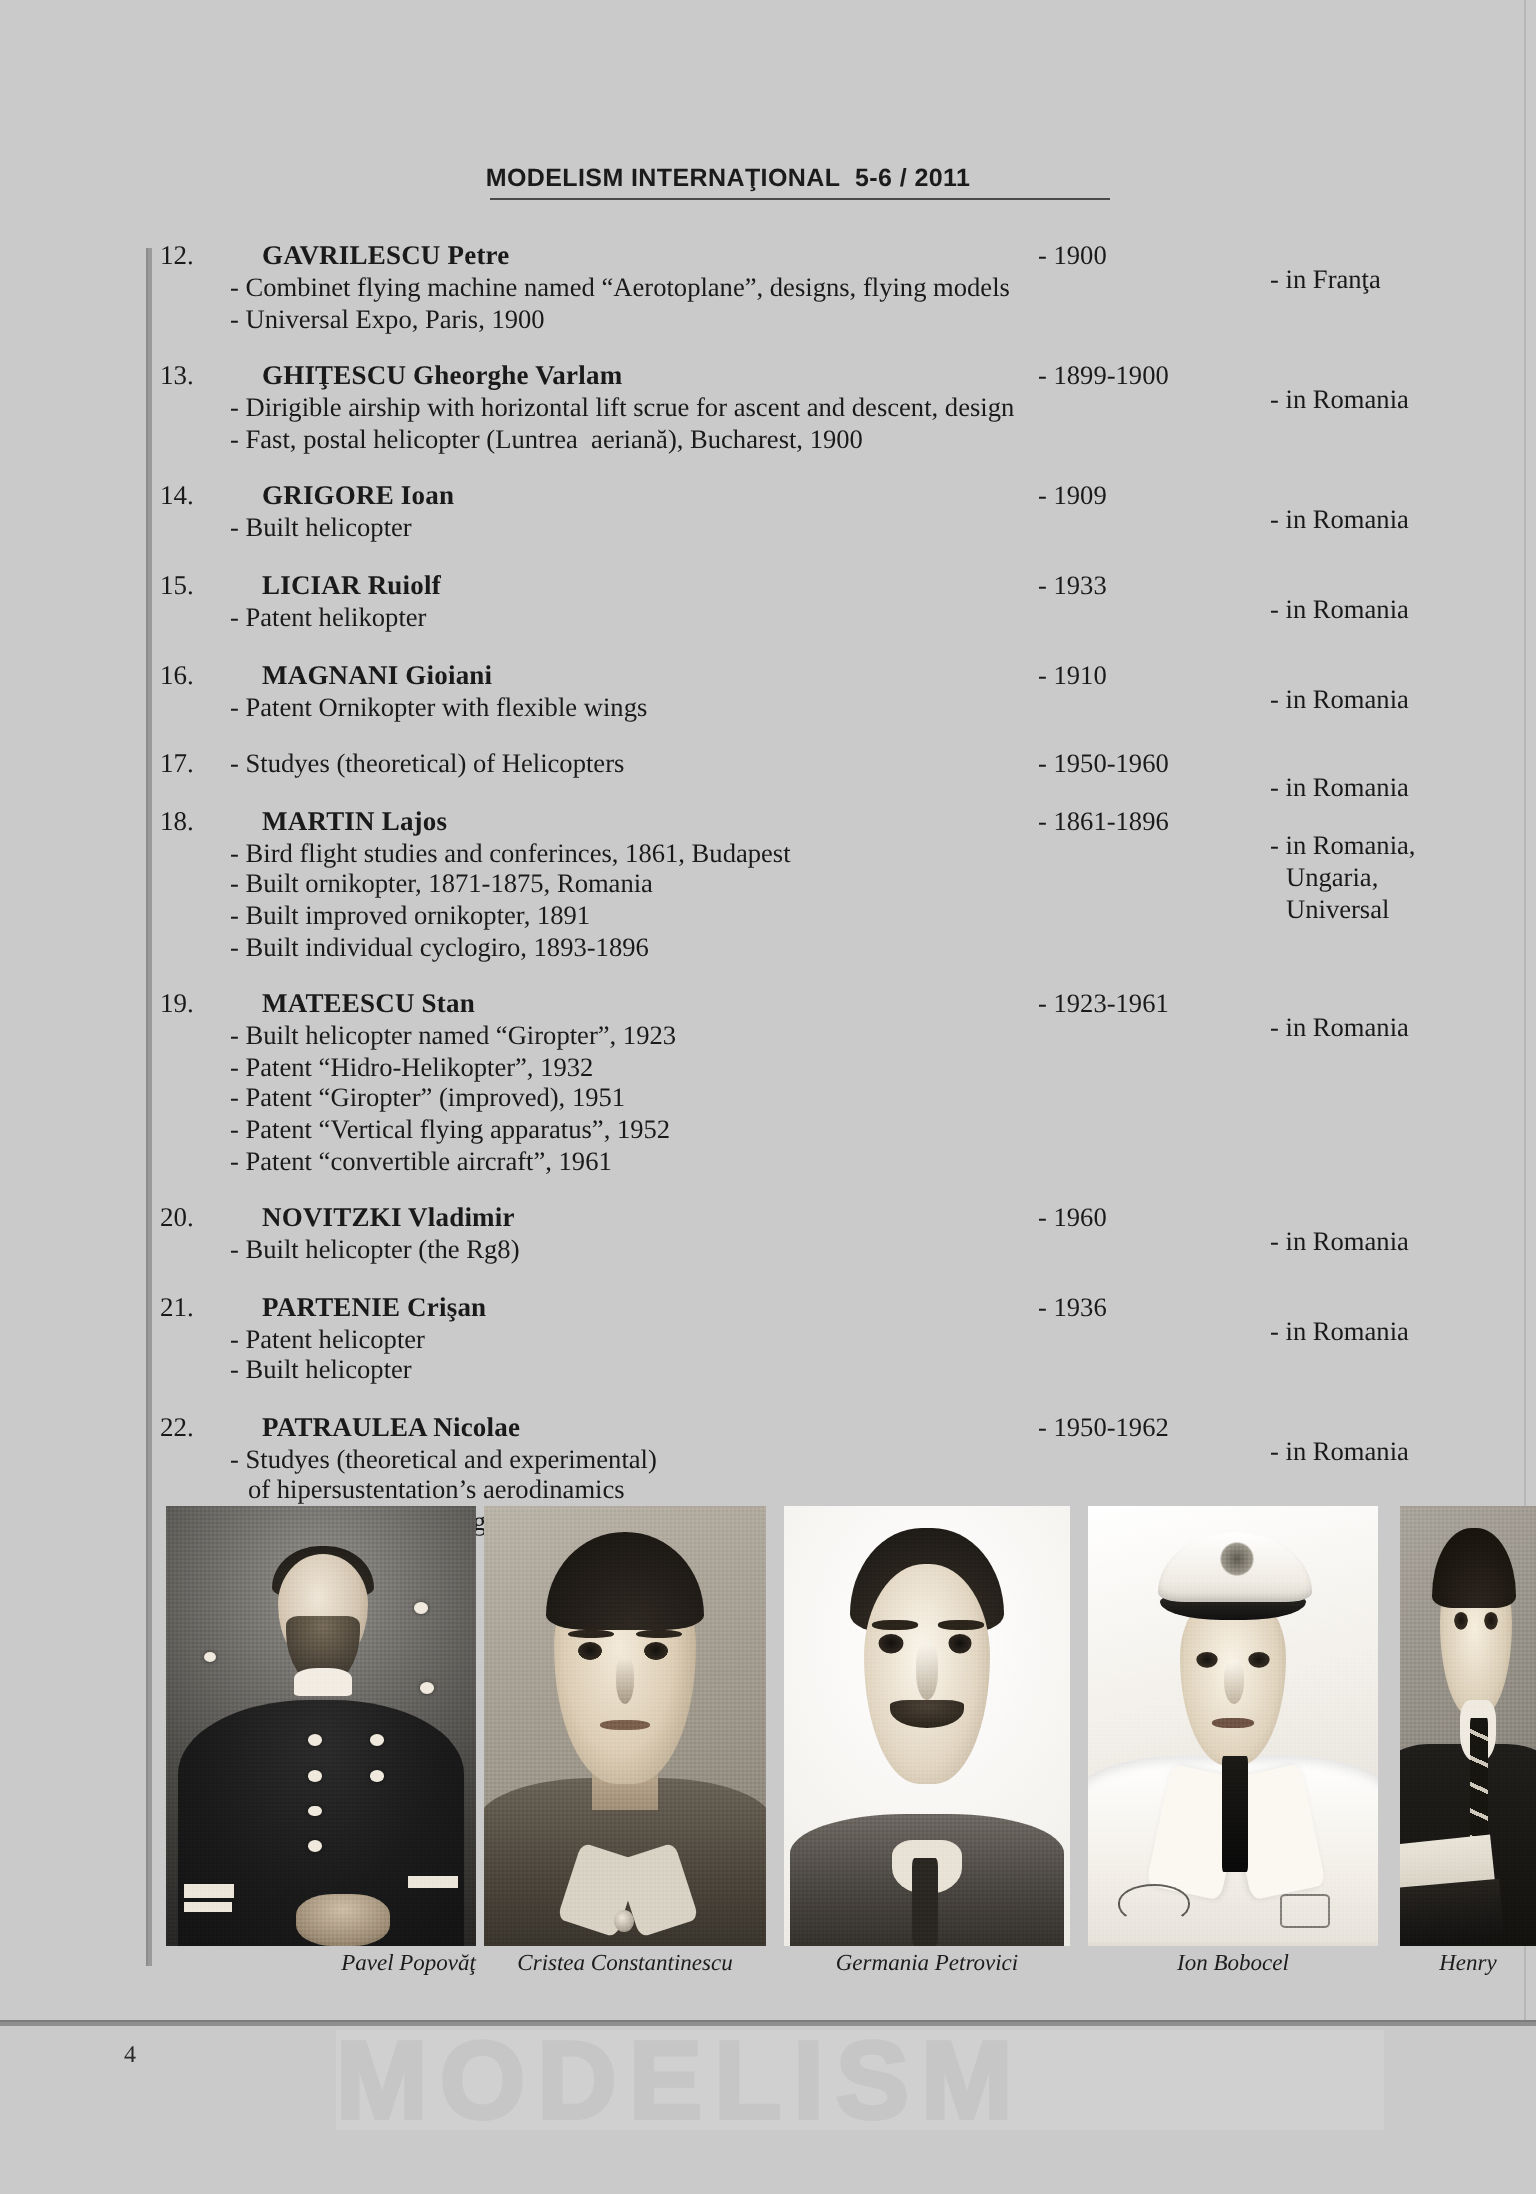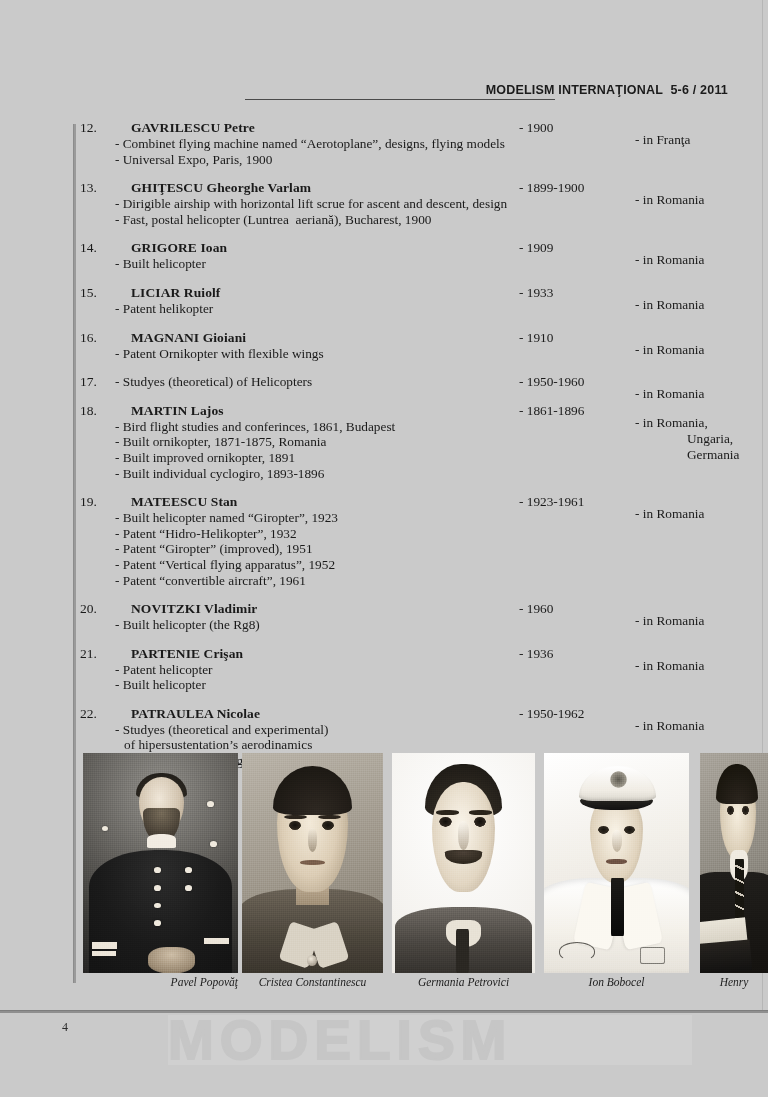--- a/index.html
+++ b/index.html
@@ -27,21 +27,21 @@
     position: absolute;
     top: 0; right: 5px;
     width: 1px; height: 1010px;
     background: #b6b6b6;
   }
   
   .header {
     position: absolute;
     left: 0; top: 80px;
     width: 728px;
-    text-align: right;
+    text-align: center;
   }
   .header-title {
     font-family: "Liberation Sans", sans-serif;
     font-weight: bold;
     font-size: 12.5px;
     letter-spacing: .2px;
     color: #1b1b1b;
     display: inline-block;
   }
   .header-title .issue {
@@ -111,21 +111,20 @@
     left: 555px; top: 12px;
     font-size: 13.3px;
     line-height: 16px;
     white-space: pre;
   }
   .entry-place .pl {
     display: block;
   }
   .entry-place .pl.ind {
     padding-left: 8px;
-    margin-left: 44px;
   }
   
   .photos {
     position: absolute;
     left: 83px; top: 753px;
     width: 685px;
     height: 220px;
   }
   .photo {
     position: absolute;
@@ -427,21 +426,21 @@
       <div class="entry">
         <div class="entry-num">18.</div>
         <div class="entry-body">
           <div class="entry-name">MARTIN Lajos</div>
           <div class="entry-line">- Bird flight studies and conferinces, 1861, Budapest</div>
           <div class="entry-line">- Built ornikopter, 1871-1875, Romania</div>
           <div class="entry-line">- Built improved ornikopter, 1891</div>
           <div class="entry-line">- Built individual cyclogiro, 1893-1896</div>
         </div>
         <div class="entry-years">- 1861-1896</div>
-        <div class="entry-place"><span class="pl">- in Romania,</span><span class="pl ind">Ungaria,</span><span class="pl ind">Germania</span></div>
+        <div class="entry-place"><span class="pl">- in Romania,</span><span class="pl ind">Ungaria,</span><span class="pl ind">Universal</span></div>
       </div>
       <div class="entry">
         <div class="entry-num">19.</div>
         <div class="entry-body">
           <div class="entry-name">MATEESCU Stan</div>
           <div class="entry-line">- Built helicopter named “Giropter”, 1923</div>
           <div class="entry-line">- Patent “Hidro-Helikopter”, 1932</div>
           <div class="entry-line">- Patent “Giropter” (improved), 1951</div>
           <div class="entry-line">- Patent “Vertical flying apparatus”, 1952</div>
           <div class="entry-line">- Patent “convertible aircraft”, 1961</div>

